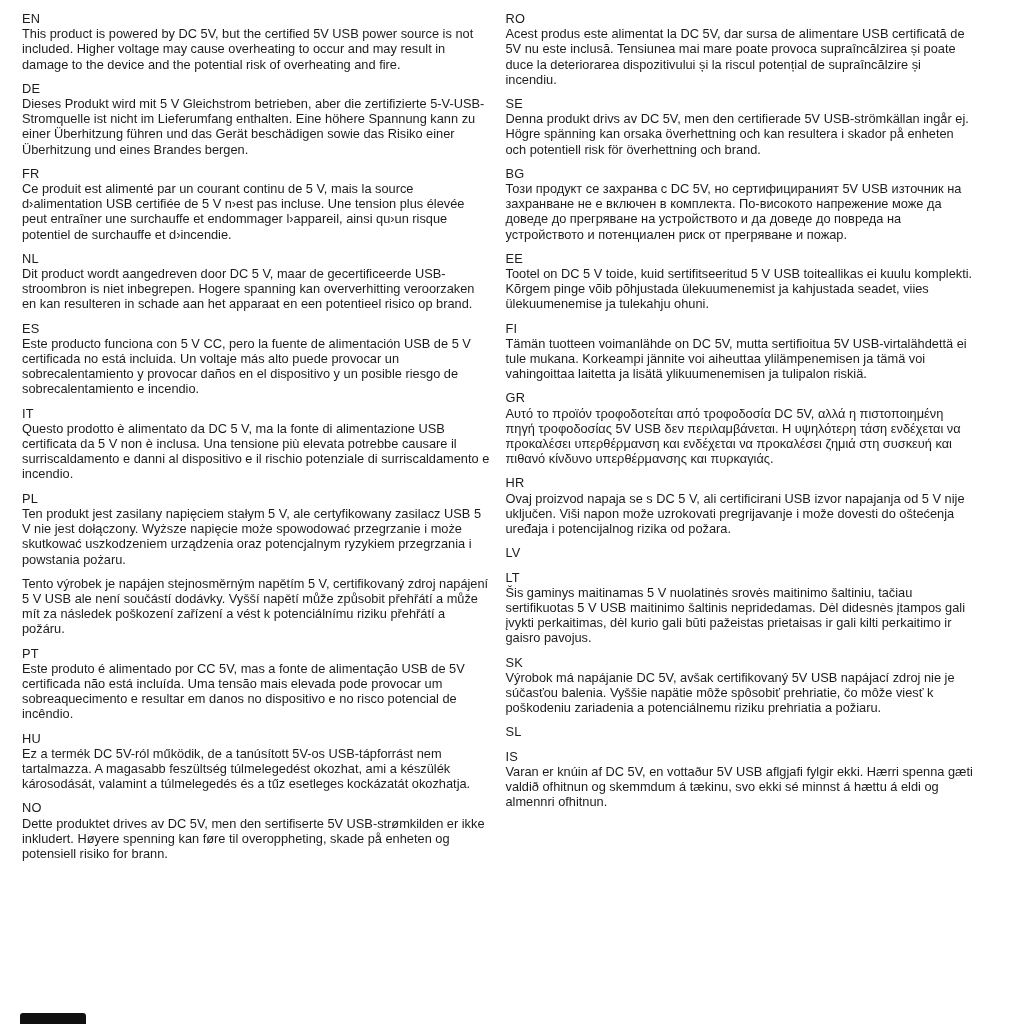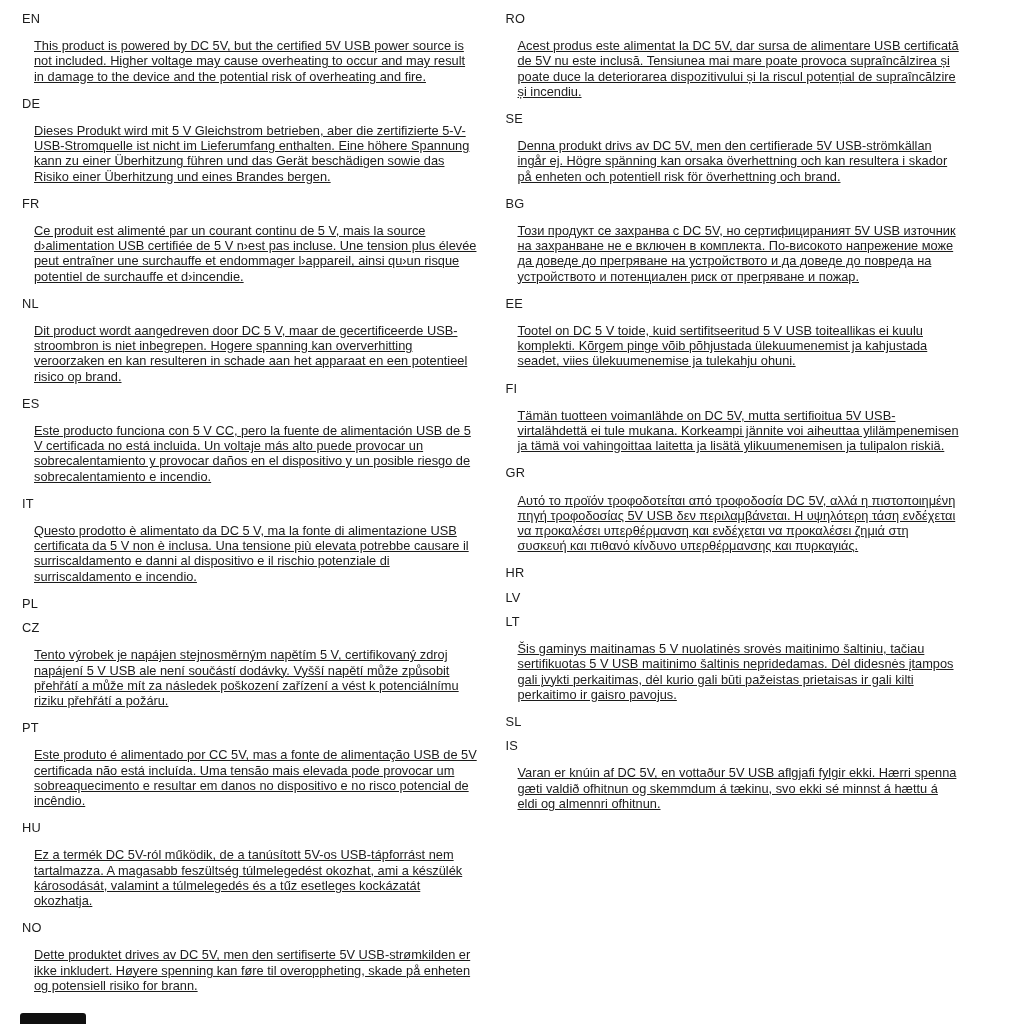--- a/index.html
+++ b/index.html
@@ -32,22 +32,21 @@
   .lang-code {
     font-size: 12.8px;
     line-height: 15.2px;
     font-weight: 400;
     margin: 0;
     letter-spacing: 0.2px;
   }
   .lang-text {
     font-size: 12.8px;
     line-height: 15.2px;
-    margin: 12px;
-    text-decoration: underline;
+    margin: 0;
   }
   .crop-mark {
     position: absolute;
     left: 20px;
     bottom: 0;
     width: 66px;
     height: 11px;
     background: #101010;
     border-radius: 3px 3px 0 0;
   }
@@ -82,24 +81,24 @@
     <p class="lang-text">Este producto funciona con 5 V CC, pero la fuente de alimentación USB de 5 V certificada no está incluida. Un voltaje más alto puede provocar un sobrecalentamiento y provocar daños en el dispositivo y un posible riesgo de sobrecalentamiento e incendio.</p>
   </section>
 
   <section class="lang-block">
     <h2 class="lang-code">IT</h2>
     <p class="lang-text">Questo prodotto è alimentato da DC 5 V, ma la fonte di alimentazione USB certificata da 5 V non è inclusa. Una tensione più elevata potrebbe causare il surriscaldamento e danni al dispositivo e il rischio potenziale di surriscaldamento e incendio.</p>
   </section>
 
   <section class="lang-block">
     <h2 class="lang-code">PL</h2>
+    <p class="lang-text">Ten produkt jest zasilany napięciem stałym 5 V, ale certyfikowany zasilacz USB 5 V nie jest dołączony. Wyższe napięcie może spowodować przegrzanie i może skutkować uszkodzeniem urządzenia oraz potencjalnym ryzykiem przegrzania i powstania pożaru.</p>
   </section>
 
   <section class="lang-block">
-    <h2 class="lang-code">CZ</h2>
     <p class="lang-text">Tento výrobek je napájen stejnosměrným napětím 5 V, certifikovaný zdroj napájení 5 V USB ale není součástí dodávky. Vyšší napětí může způsobit přehřátí a může mít za následek poškození zařízení a vést k potenciálnímu riziku přehřátí a požáru.</p>
   </section>
 
 
   <section class="lang-block">
     <h2 class="lang-code">PT</h2>
     <p class="lang-text">Este produto é alimentado por CC 5V, mas a fonte de alimentação USB de 5V certificada não está incluída. Uma tensão mais elevada pode provocar um sobreaquecimento e resultar em danos no dispositivo e no risco potencial de incêndio.</p>
   </section>
 
   <section class="lang-block">
@@ -138,31 +137,36 @@
     <p class="lang-text">Tämän tuotteen voimanlähde on DC 5V, mutta sertifioitua 5V USB-virtalähdettä ei tule mukana. Korkeampi jännite voi aiheuttaa ylilämpenemisen ja tämä voi vahingoittaa laitetta ja lisätä ylikuumenemisen ja tulipalon riskiä.</p>
   </section>
 
   <section class="lang-block">
     <h2 class="lang-code">GR</h2>
     <p class="lang-text">Αυτό το προϊόν τροφοδοτείται από τροφοδοσία DC 5V, αλλά η πιστοποιημένη πηγή τροφοδοσίας 5V USB δεν περιλαμβάνεται. Η υψηλότερη τάση ενδέχεται να προκαλέσει υπερθέρμανση και ενδέχεται να προκαλέσει ζημιά στη συσκευή και πιθανό κίνδυνο υπερθέρμανσης και πυρκαγιάς.</p>
   </section>
 
   <section class="lang-block">
     <h2 class="lang-code">HR</h2>
+    <p class="lang-text">Ovaj proizvod napaja se s DC 5 V, ali certificirani USB izvor napajanja od 5 V nije uključen. Viši napon može uzrokovati pregrijavanje i može dovesti do oštećenja uređaja i potencijalnog rizika od požara.</p>
   </section>
 
   <section class="lang-block">
     <h2 class="lang-code">LV</h2>
   </section>
 
   <section class="lang-block">
     <h2 class="lang-code">LT</h2>
     <p class="lang-text">Šis gaminys maitinamas 5 V nuolatinės srovės maitinimo šaltiniu, tačiau sertifikuotas 5 V USB maitinimo šaltinis nepridedamas. Dėl didesnės įtampos gali įvykti perkaitimas, dėl kurio gali būti pažeistas prietaisas ir gali kilti perkaitimo ir gaisro pavojus.</p>
   </section>
 
+  <section class="lang-block">
+    <h2 class="lang-code">SK</h2>
+    <p class="lang-text">Výrobok má napájanie DC 5V, avšak certifikovaný 5V USB napájací zdroj nie je súčasťou balenia. Vyššie napätie môže spôsobiť prehriatie, čo môže viesť k poškodeniu zariadenia a potenciálnemu riziku prehriatia a požiaru.</p>
+  </section>
 
   <section class="lang-block">
     <h2 class="lang-code">SL</h2>
   </section>
 
   <section class="lang-block">
     <h2 class="lang-code">IS</h2>
     <p class="lang-text">Varan er knúin af DC 5V, en vottaður 5V USB aflgjafi fylgir ekki. Hærri spenna gæti valdið ofhitnun og skemmdum á tækinu, svo ekki sé minnst á hættu á eldi og almennri ofhitnun.</p>
   </section>
 </div>

